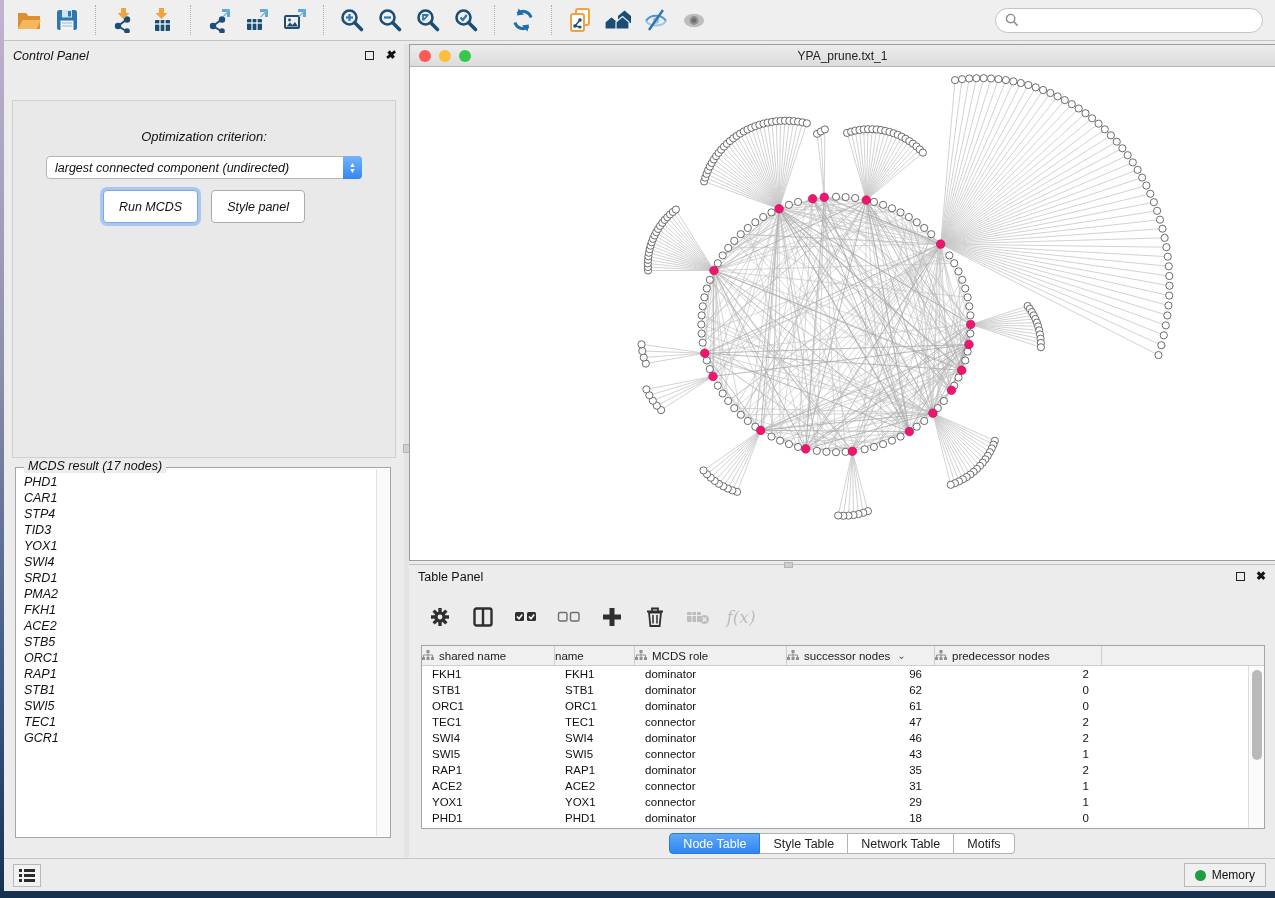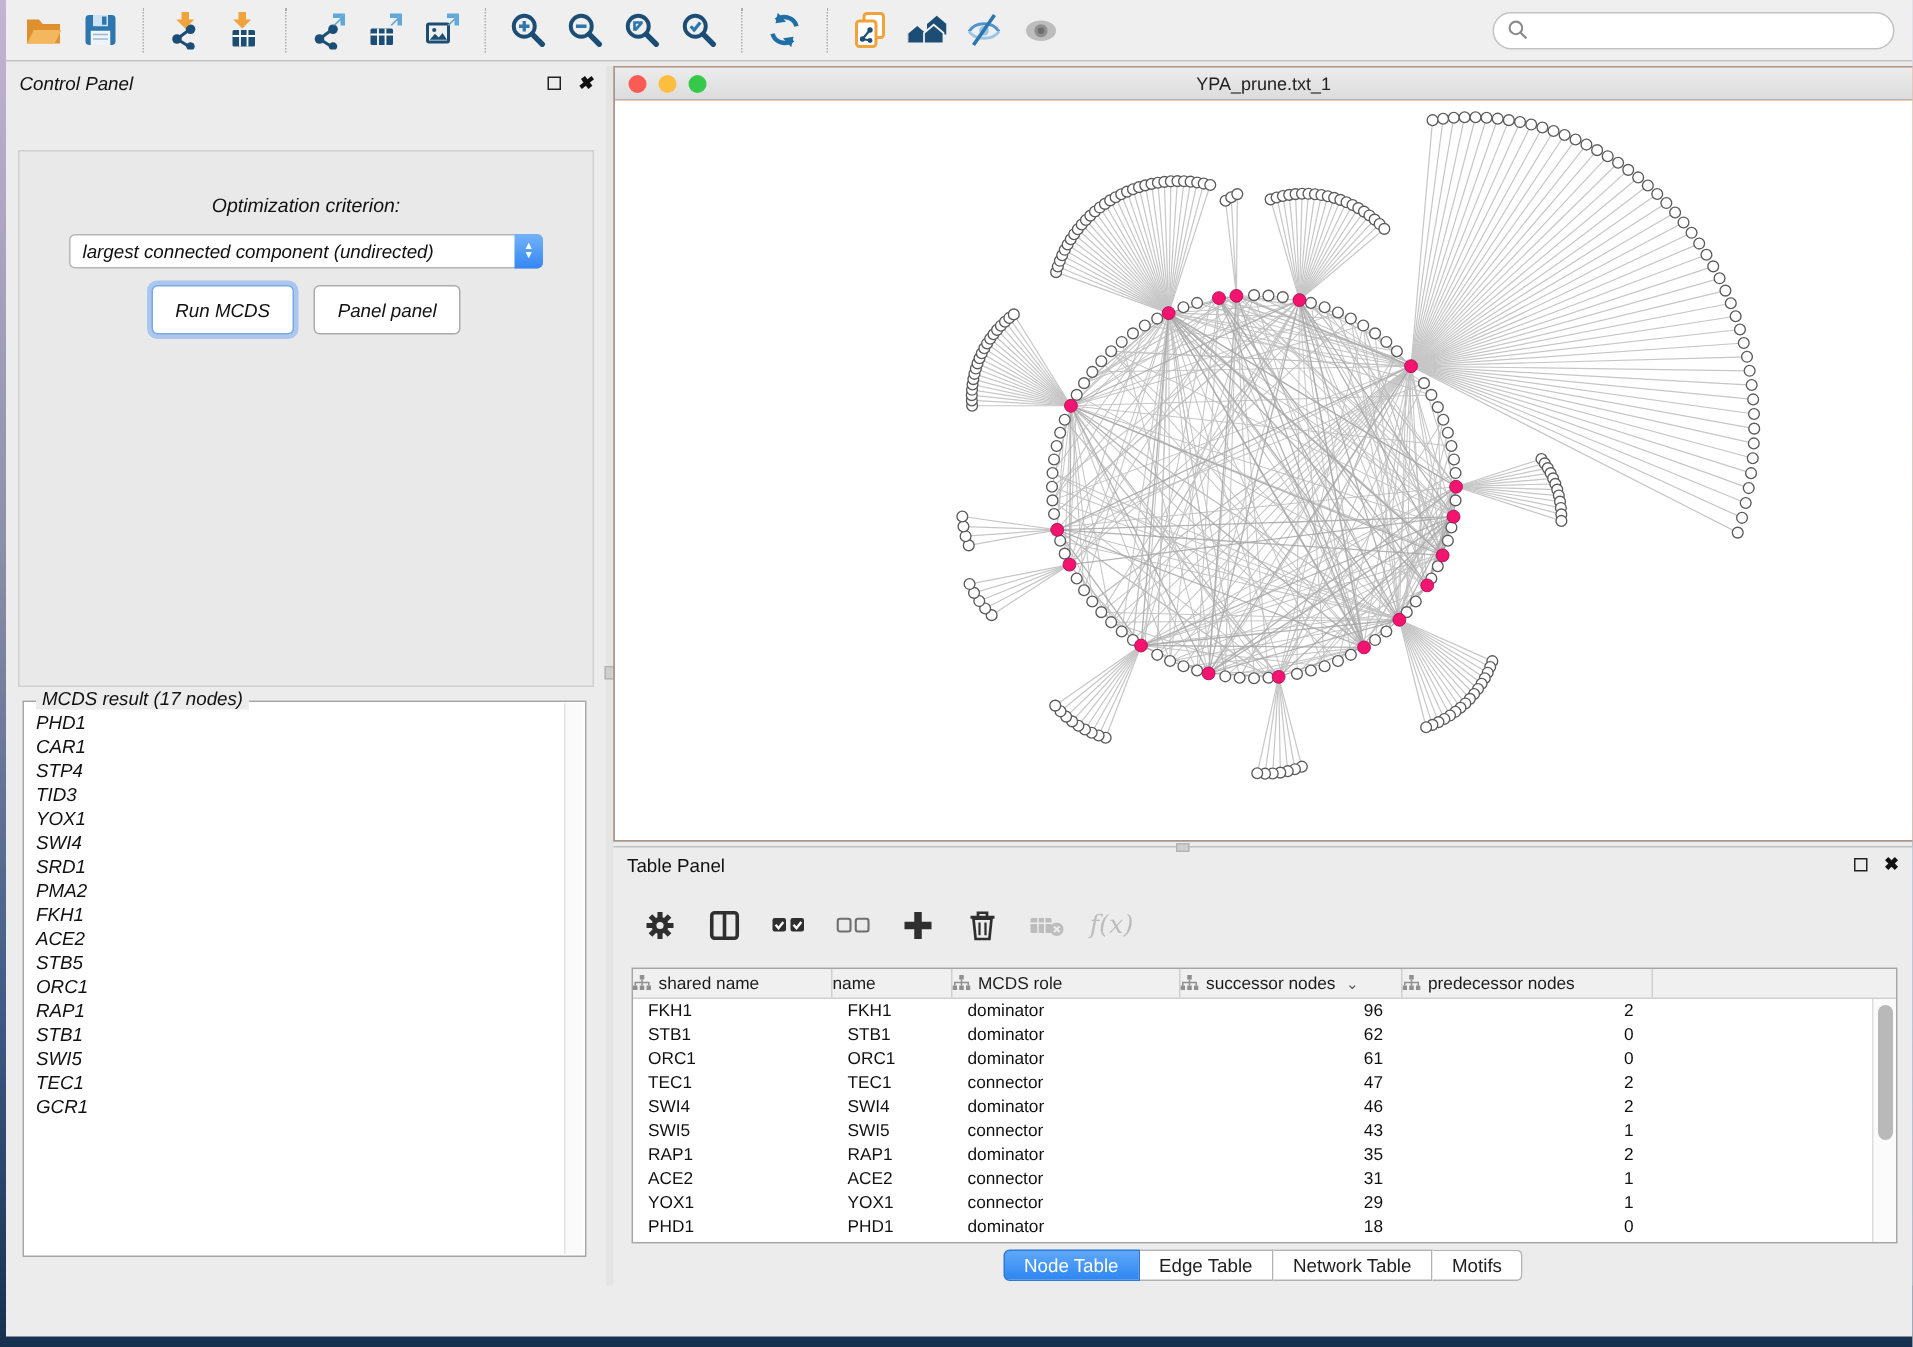--- a/index.html
+++ b/index.html
@@ -268,21 +268,21 @@
       <div class="opt-label">Optimization criterion:</div>
       <div class="dropdown">
         <span class="dd-text">largest connected component (undirected)</span>
         <span class="dd-stepper">
             <span>▲</span>
             <span>▼</span>
           </span>
       </div>
       <div class="cp-buttons">
         <div class="btn focused">Run MCDS</div>
-        <div class="btn">Panel panel</div>
+        <div class="btn">Style panel</div>
       </div>
     </div>
     <div class="groupbox">
       <span class="gb-legend">MCDS result (17 nodes)</span>
       <div class="gb-list" id="gb-list">
           <div class="gb-item">PHD1</div>
           <div class="gb-item">CAR1</div>
           <div class="gb-item">STP4</div>
           <div class="gb-item">TID3</div>
           <div class="gb-item">YOX1</div>
@@ -1247,20 +1247,38 @@
             <div class="td num" style="width: 148px;">18</div>
             <div class="td num" style="width: 167px;">0</div>
           </div>
         </div>
       <div class="tp-vscroll">
           <div class="tp-thumb"></div>
         </div>
     </div>
     <div class="tp-tabs" id="tp-tabs">
         <div class="tp-tab active">Node Table</div>
-        <div class="tp-tab">Edge Table</div>
+        <div class="tp-tab">Style Table</div>
         <div class="tp-tab">Network Table</div>
         <div class="tp-tab">Motifs</div>
       </div>
   </div>
 
+  <div class="statusbar">
+    <div class="sb-left-btn">
+      <svg width="16" height="13" viewBox="0 0 16 13">
+        <g fill="#2b2b2b">
+            <rect x="0" y="0" width="3" height="3"></rect>
+            <rect x="0" y="5" width="3" height="3"></rect>
+            <rect x="0" y="10" width="3" height="3"></rect>
+            <rect x="5" y="0" width="11" height="3"></rect>
+            <rect x="5" y="5" width="11" height="3"></rect>
+            <rect x="5" y="10" width="11" height="3"></rect>
+          </g>
+      </svg>
+    </div>
+    <div class="mem-btn">
+      <span class="mem-dot"></span>
+      <span>Memory</span>
+    </div>
+  </div>
 
 </div>
 
 </body></html>

